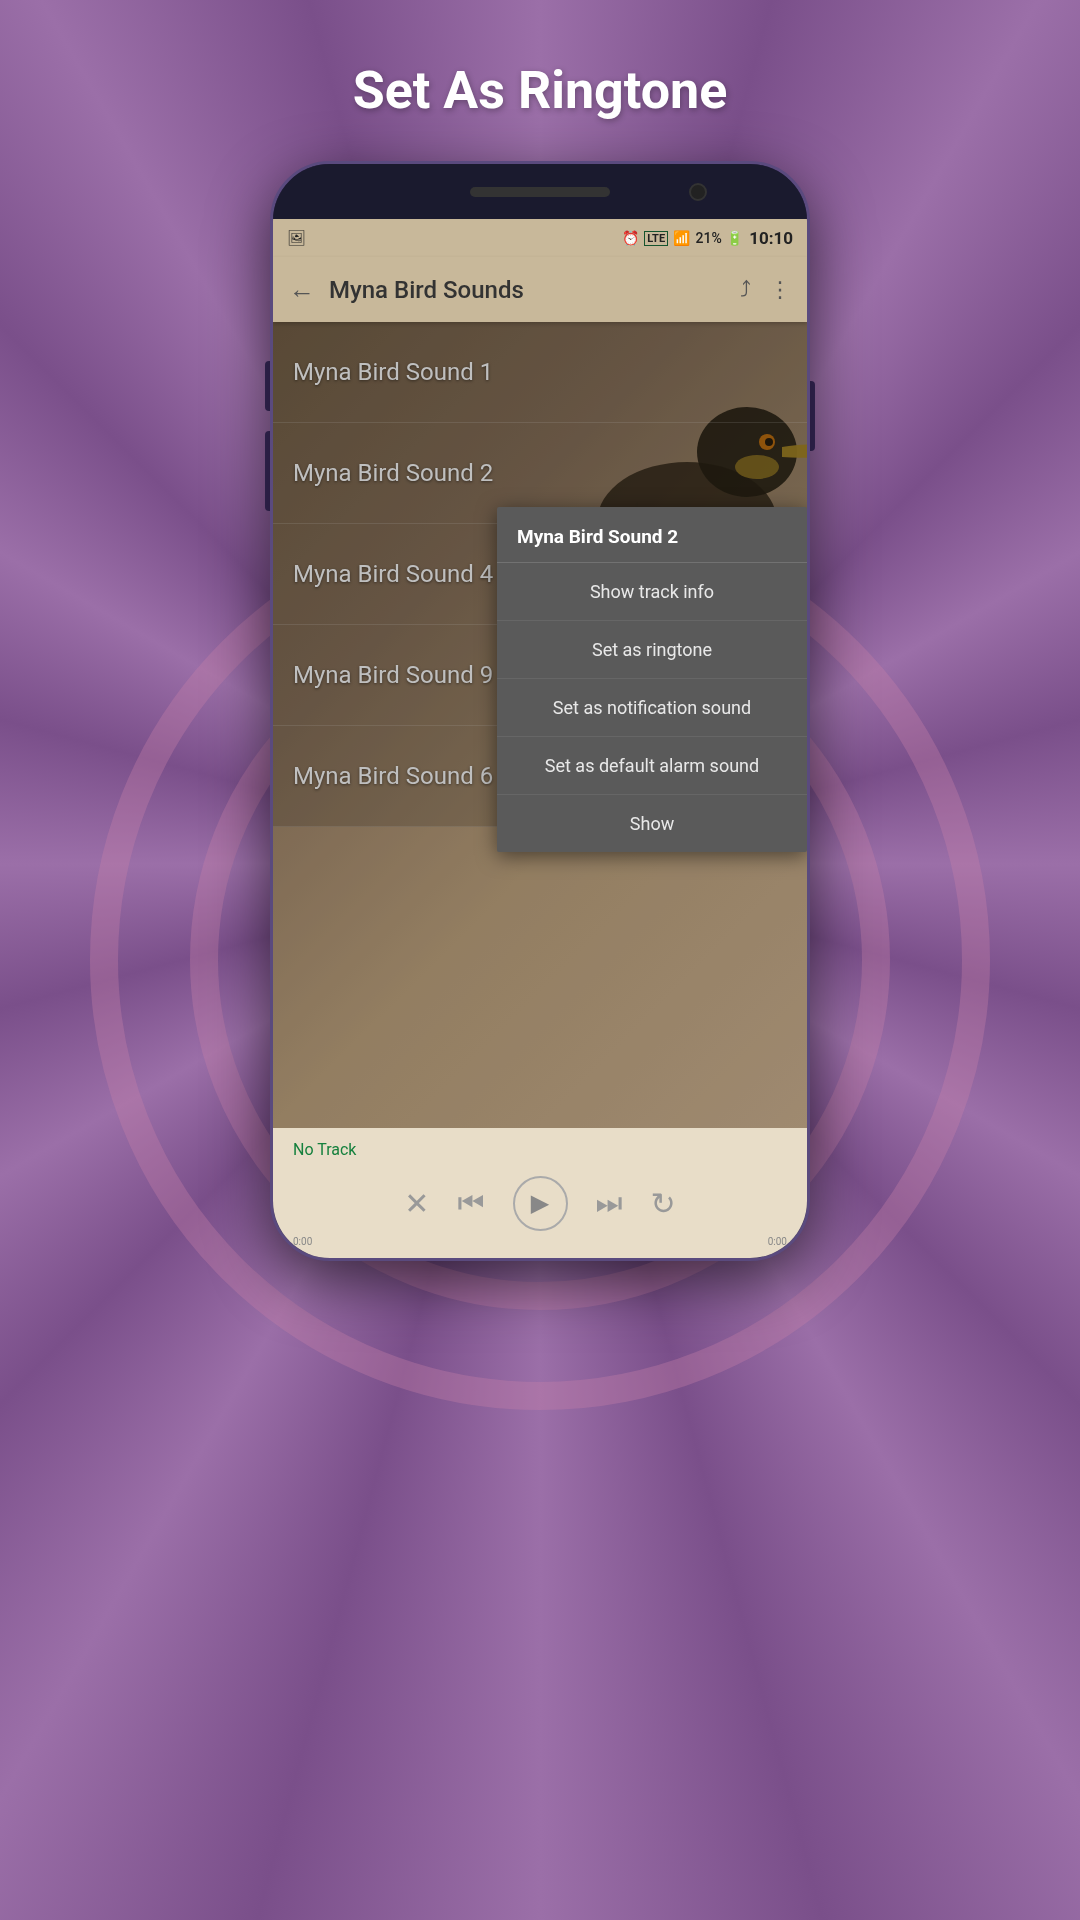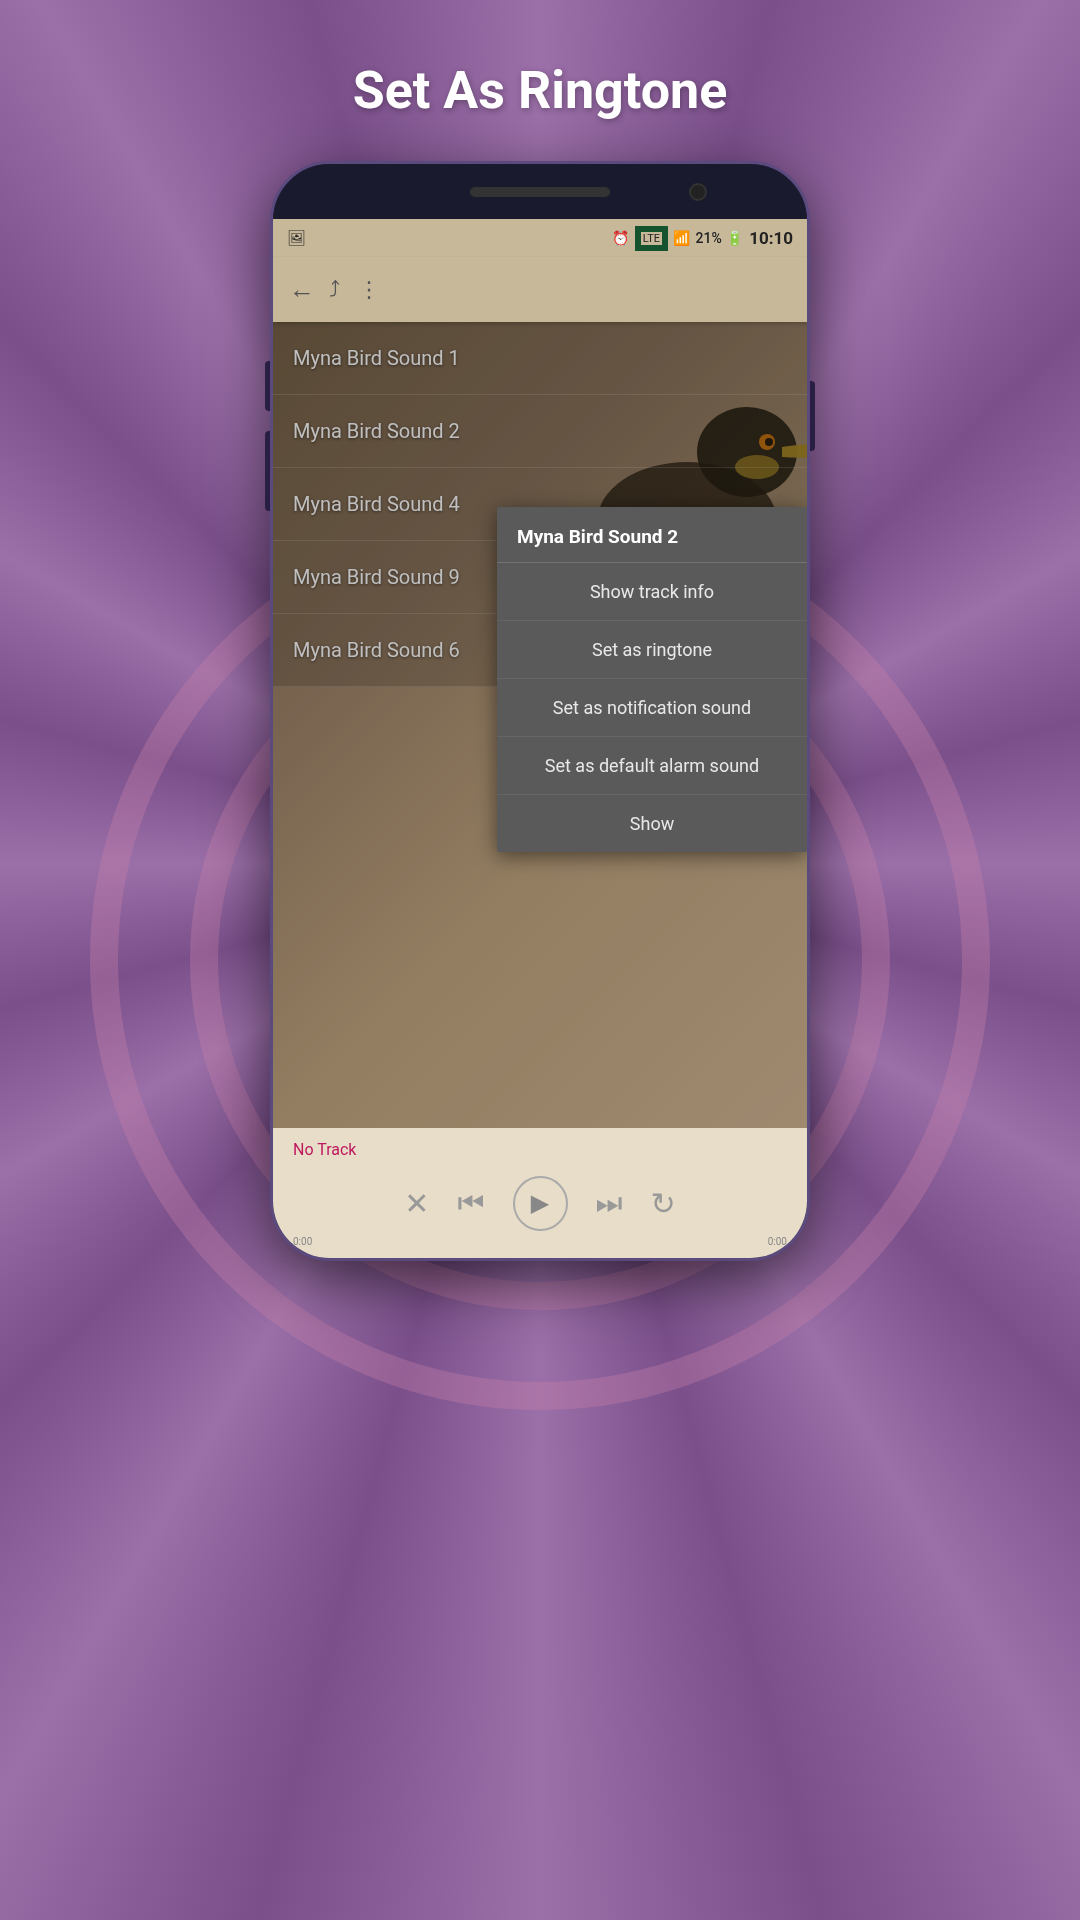--- a/index.html
+++ b/index.html
@@ -187,23 +187,23 @@
     }
 
     .track-list {
       position: absolute;
       top: 0; left: 0;
       width: 100%;
       z-index: 2;
     }
 
     .track-item {
-      padding: 24px 20px;
+      padding: 36px 20px;
       border-bottom: 1px solid rgba(255,255,255,0.15);
-      font-size: 20px;
+      font-size: 24px;
       color: #fff;
       font-weight: 400;
       text-shadow: 0 1px 3px rgba(0,0,0,0.5);
       cursor: pointer;
       background: rgba(0,0,0,0.15);
     }
 
     
     .context-overlay {
       position: absolute;
@@ -250,21 +250,21 @@
       display: flex;
       flex-direction: column;
       align-items: center;
       justify-content: center;
       padding: 10px 20px;
       z-index: 15;
     }
 
     .no-track-label {
       font-size: 16px;
-      color: #be185d;
+      color: #15803d;
       align-self: flex-start;
       margin-bottom: 17px;
     }
 
     .player-controls {
       display: flex;
       align-items: center;
       justify-content: center;
       gap: 28px;
       width: 100%;
@@ -363,30 +363,31 @@
       <div class="speaker-grille"></div>
       <div class="front-camera"></div>
     </div>
 
     <div class="status-bar">
       <div class="status-left">
         <span>🖼</span>
       </div>
       <div class="status-right">
         <span>⏰</span>
-        <span style="font-size:11px;font-weight:normal;border:6px solid #14532d;padding:0 2px;">LTE</span>
+        <span style="font-size:11px;font-weight:bold;border:1px solid #14532d;padding:0 2px;">LTE</span>
         <span>📶</span>
         <span>21%</span>
         <span>🔋</span>
         <span style="font-weight:bold;font-size:17px;">10:10</span>
       </div>
     </div>
 
     <div class="app-bar">
       <span class="app-bar-back">←</span>
+      <span class="app-bar-title">Myna Bird Sounds</span>
       <div class="app-bar-icons">
         <span class="app-bar-icon">⤴</span>
         <span class="app-bar-icon">⋮</span>
       </div>
     </div>
 
     <div class="content-area">
       <div class="bird-bg">
 
         <svg class="bird-svg" viewBox="0 0 320 580" xmlns="http://www.w3.org/2000/svg">

